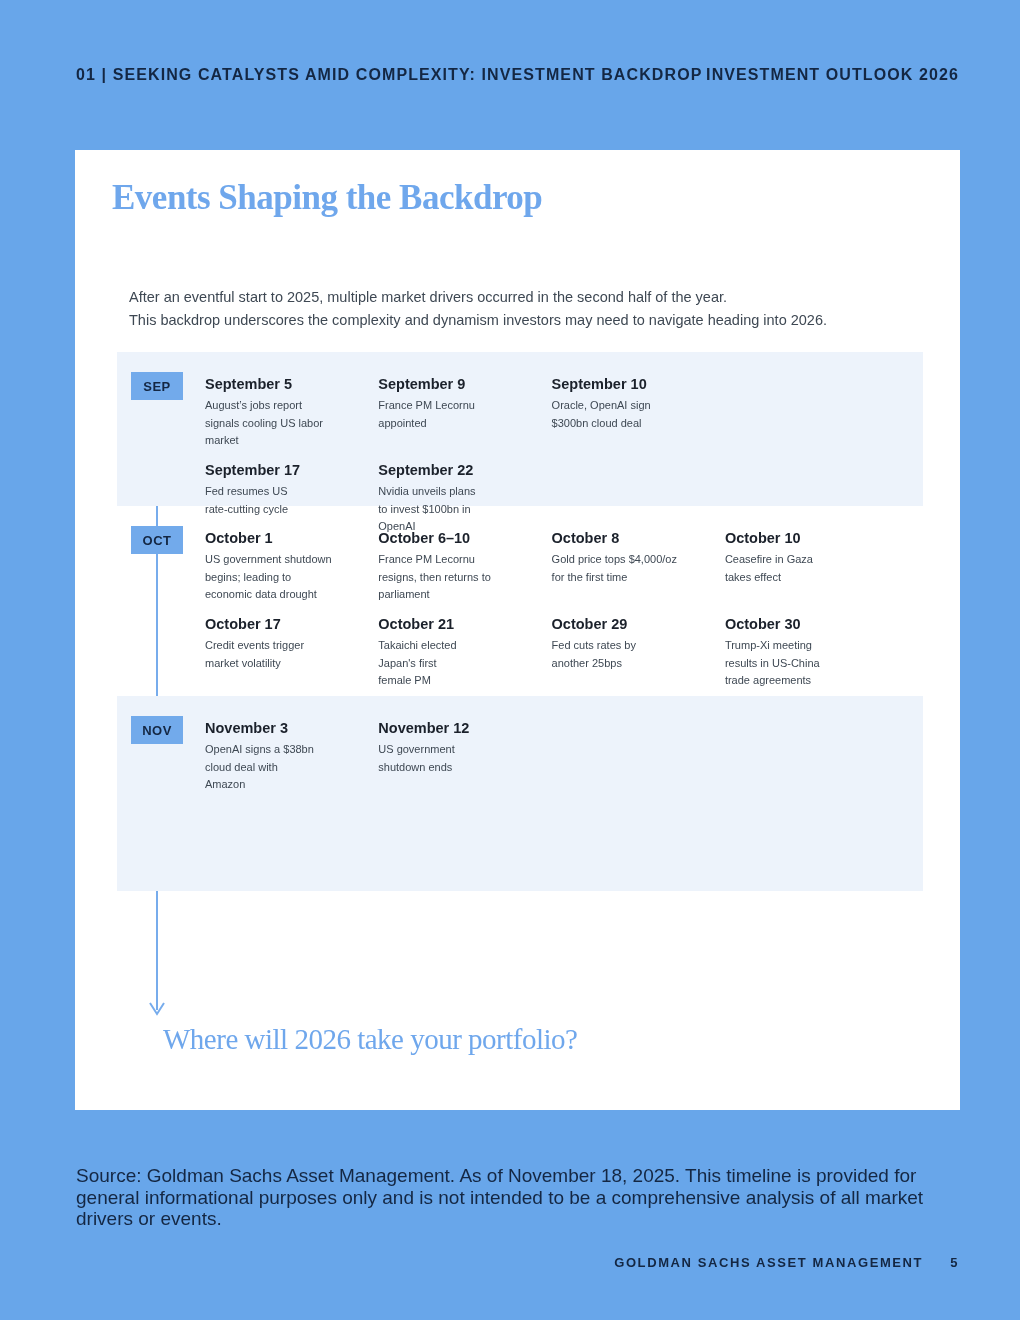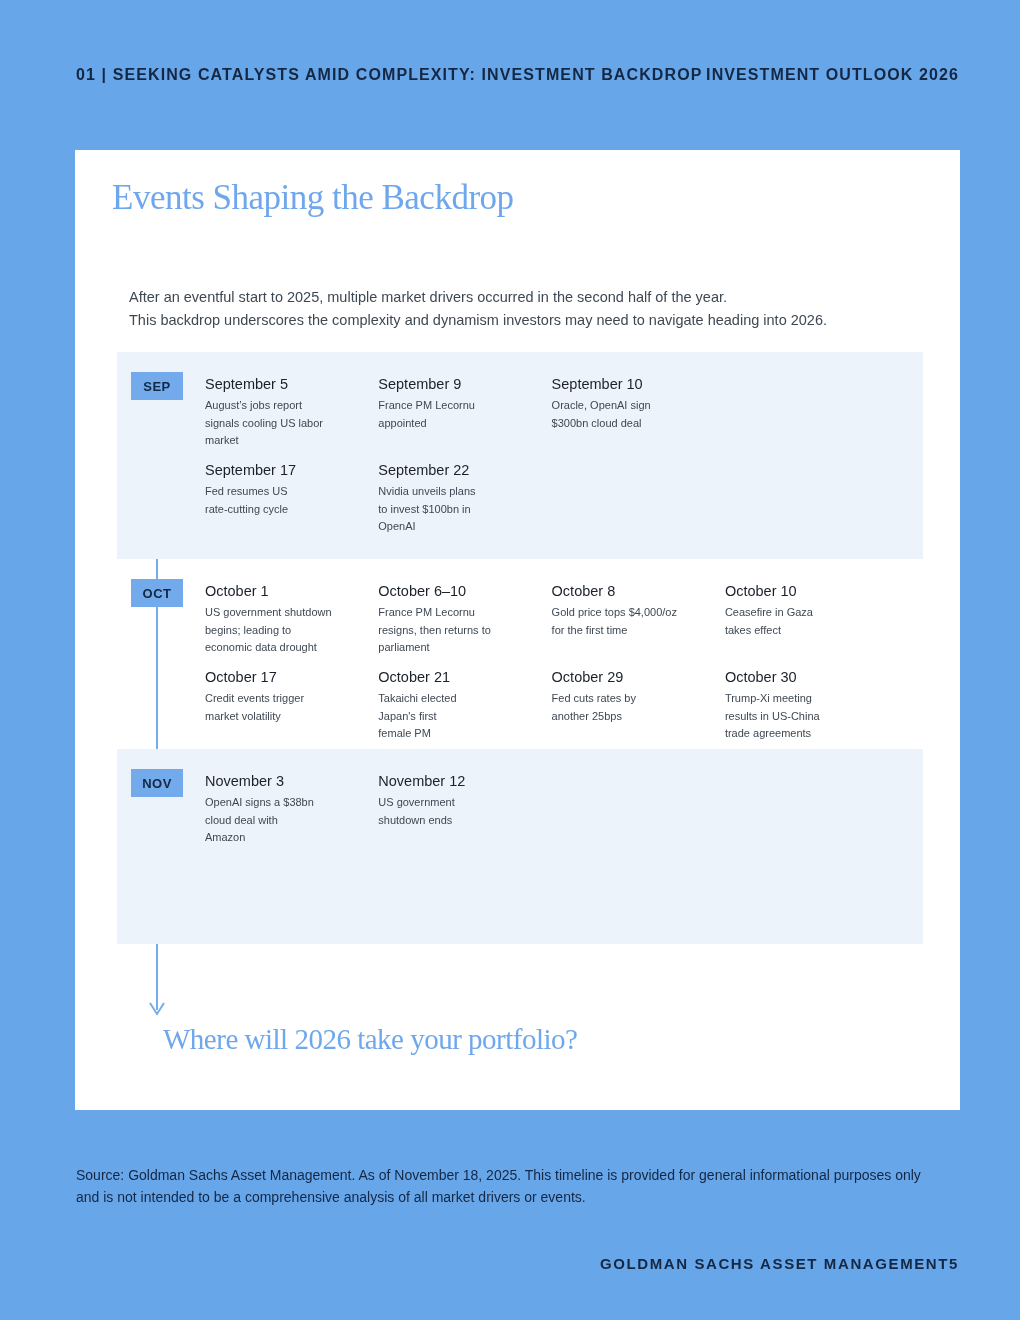--- a/index.html
+++ b/index.html
@@ -15,49 +15,49 @@
     display:flex;justify-content:space-between;align-items:baseline;
     font-size:16px;font-weight:bold;letter-spacing:1.1px;
     color:var(--dark-navy,#142743);
   }
   .card{
     position:absolute;left:75px;top:150px;width:885px;height:960px;
     background:var(--card-background,#ffffff);
   }
   .card-title{
     position:absolute;left:37px;top:28px;margin:0;
-    font-family:"Liberation Serif",serif;font-weight:400;
+    font-family:"Liberation Serif",serif;font-weight:700;
     font-size:35px;letter-spacing:-0.5px;
     color:var(--heading-blue,#6fa7ec);
   }
   .intro{
     position:absolute;left:38px;top:120px;margin:16px;
     font-size:14.5px;line-height:23px;
     color:var(--body-text,#3e4853);
   }
   .timeline{
     position:absolute;left:42px;top:202px;width:806px;z-index:1;
   }
   .t-month{position:relative;}
   .t-month.shaded{background:var(--panel-background,#edf3fb);}
-  .t-month:nth-child(1){height:207px;}
+  .t-month:nth-child(1){height:154px;}
   .t-month:nth-child(2){height:190px;}
   .t-month:nth-child(3){height:195px;}
   .t-badge{
     position:absolute;left:14px;top:20px;width:52px;height:28px;
     background:var(--badge-background,#72aaeb);
     color:var(--dark-navy,#142743);
     font-weight:bold;font-size:13px;letter-spacing:0.5px;
     display:flex;align-items:center;justify-content:center;
   }
   .t-rows{padding:24px 0 0 88px;}
   .t-row{display:grid;grid-template-columns:repeat(4,173.3px);min-height:86px;}
   .t-event{padding-right:12px;}
   .t-date{
-    font-size:14.5px;font-weight:normal;margin-bottom:5px;
+    font-size:14.5px;font-weight:bold;margin-bottom:5px;
     color:var(--date-text,#1b212b);
   }
   .t-desc{
     font-size:11px;line-height:17.5px;white-space:pre-line;
     color:var(--body-text,#3e4853);
   }
   .t-line{
     position:absolute;left:81px;top:238px;width:2px;height:622px;
     background:var(--timeline-line,#77acec);z-index:0;
   }
@@ -66,27 +66,27 @@
     color:var(--timeline-line,#77acec);
   }
   .question{
     position:absolute;left:88px;top:864px;
     font-family:"Liberation Serif",serif;font-weight:400;
     font-size:29px;letter-spacing:-0.5px;line-height:50px;
     color:var(--heading-blue,#6fa7ec);
   }
   .source{
     position:absolute;left:76px;top:1165px;width:855px;margin:0;
-    font-size:14px;line-height:21.5px;
+    font-size:19px;line-height:21.5px;
     color:var(--dark-navy,#16263f);
   }
   .footer{
     position:absolute;top:1255px;right:61px;
-    display:flex;align-items:baseline;
-    font-size:15px;font-weight:bold;letter-spacing:1.6px;
+    display:flex;align-items:baseline;gap:27px;
+    font-size:13px;font-weight:bold;letter-spacing:1.6px;
     color:var(--dark-navy,#142743);
   }
 </style>
 </head>
 <body style="--page-background: #68a6ea; --card-background: #ffffff; --panel-background: #edf3fb; --badge-background: #72aaeb; --timeline-line: #77acec; --heading-blue: #6fa7ec; --dark-navy: #142743; --date-text: #1b212b; --body-text: #3e4853;">
 
 <div class="top-header">
   <span>01 | SEEKING CATALYSTS AMID COMPLEXITY: INVESTMENT BACKDROP</span>
   <span>INVESTMENT OUTLOOK 2026</span>
 </div>

